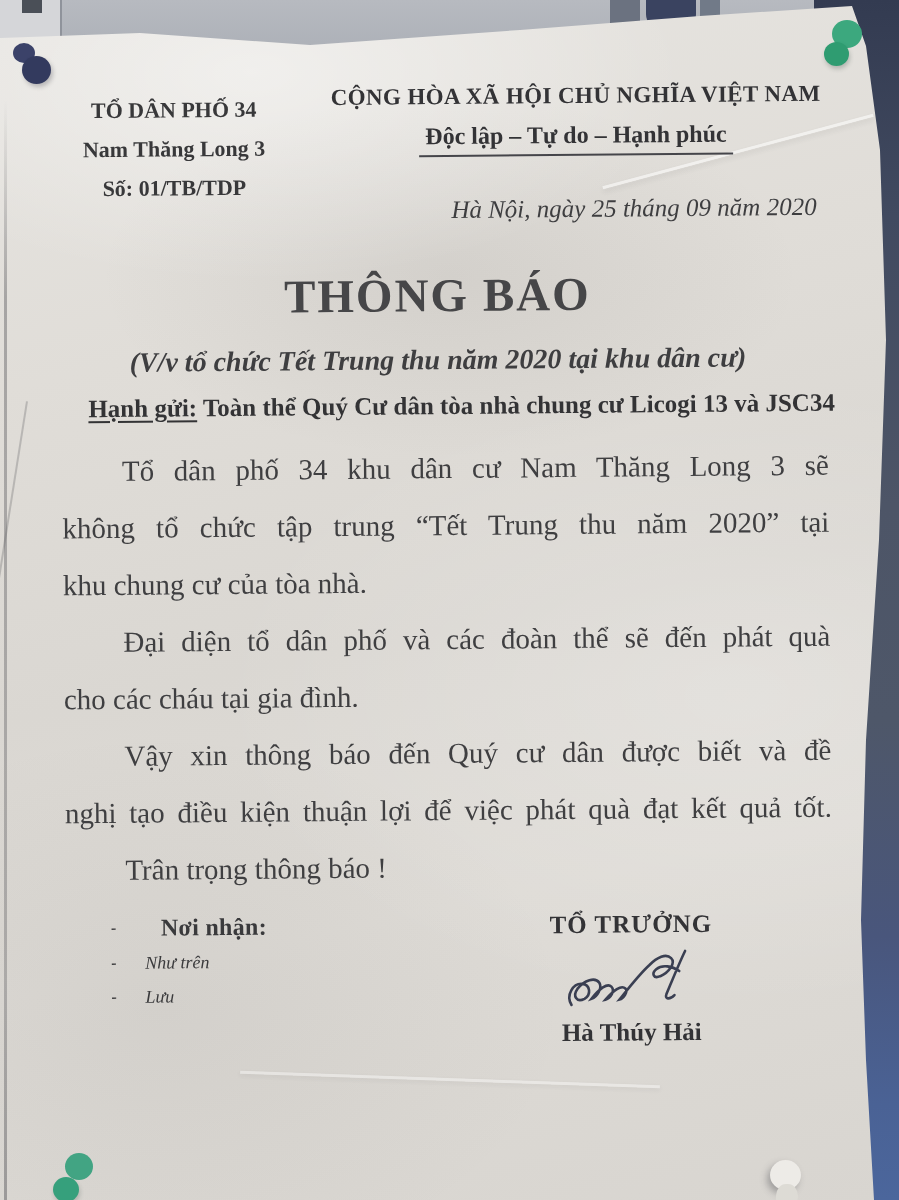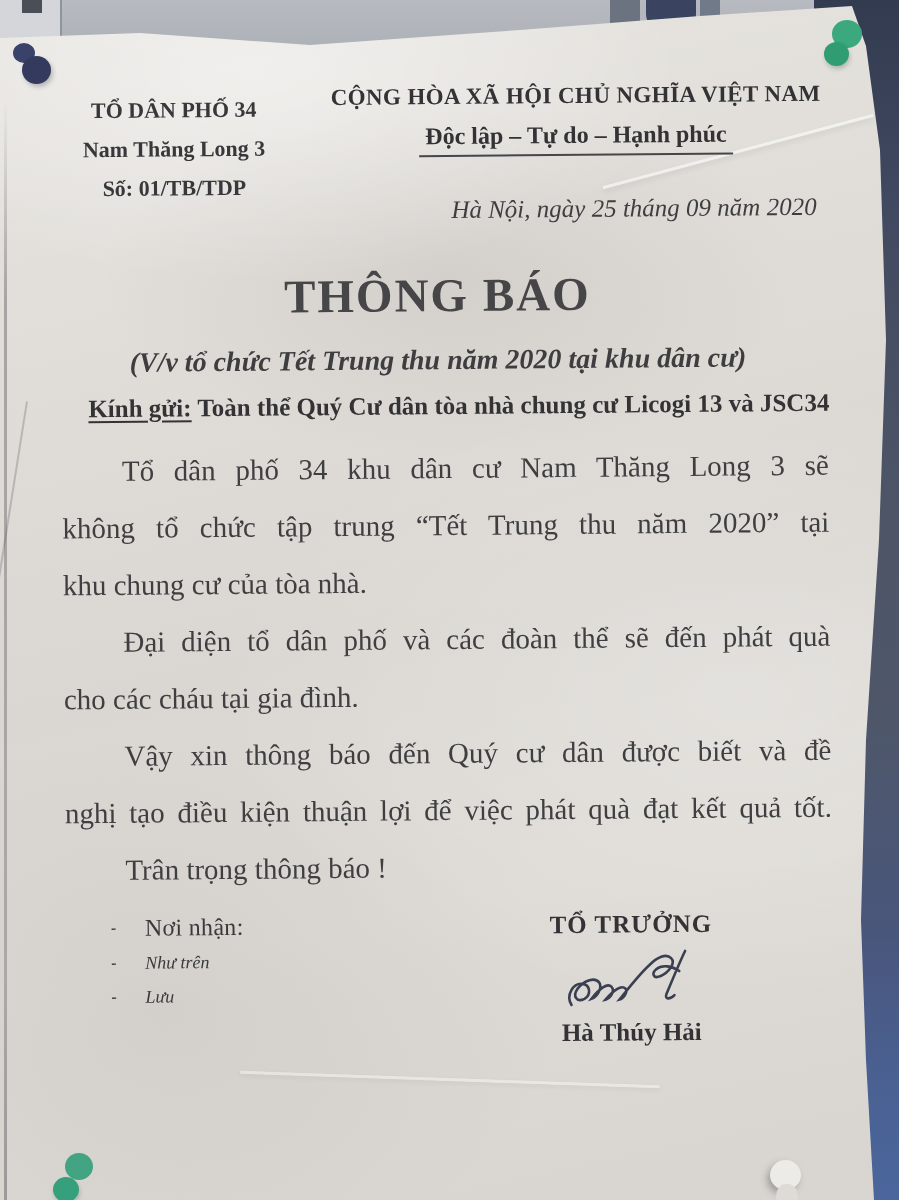--- a/index.html
+++ b/index.html
@@ -53,21 +53,21 @@
   .salutation{left:90px;top:392px;width:760px;font-weight:bold;font-size:25px;color:#333335;}
   .salutation .ul{text-decoration:underline;text-underline-offset:4px;}
   .body-block{left:63px;top:440px;width:767px;font-size:29px;color:#3f3f41;}
   .bline{display:block;width:100%;line-height:57px;white-space:normal;}
   .j{text-align:justify;text-align-last:justify;}
   .l{text-align:left;}
   .ind{text-indent:60px;}
   .recipients{left:108px;top:908px;width:300px;color:#3a3a3c;}
   .rec-row{display:flex;line-height:34px;}
   .rec-dash{width:34px;font-weight:bold;}
-  .rec-label{font-weight:normal;font-size:24px;letter-spacing:.3px;}
+  .rec-label{font-weight:bold;font-size:24px;letter-spacing:.3px;margin-left:16px;}
   .rec-item{font-style:italic;font-size:18px;}
   .rec-row.small{line-height:32px;margin-top:2px;}
   .signer{left:517px;top:912px;width:222px;text-align:center;color:#333336;}
   .signer .role{font-weight:bold;font-size:25px;letter-spacing:1px;}
   .signer .sig{margin:6px auto 0 auto;width:140px;height:72px;}
   .signer .name{font-weight:bold;font-size:25px;margin-top:2px;}
 
   
   .pin{position:absolute;}
   .pin .c{position:absolute;border-radius:50%;}
@@ -111,21 +111,21 @@
         <div class="l1">CỘNG HÒA XÃ HỘI CHỦ NGHĨA VIỆT NAM</div>
         <div><span class="l2">Độc lập – Tự do – Hạnh phúc</span></div>
       </div>
 
       <div class="abs dateline">Hà Nội, ngày 25 tháng 09 năm 2020</div>
 
       <div class="abs title">THÔNG BÁO</div>
 
       <div class="abs subject">(V/v tổ chức Tết Trung thu năm 2020 tại khu dân cư)</div>
 
-      <div class="abs salutation"><span class="ul">Kính gửi:</span><span> Toàn thể Quý Cư dân tòa nhà chung cư Licogi 13 và JSC34</span></div>
+      <div class="abs salutation"><span class="ul">Hạnh gửi:</span><span> Toàn thể Quý Cư dân tòa nhà chung cư Licogi 13 và JSC34</span></div>
 
       <div class="abs body-block">
         <span class="bline j ind">Tổ dân phố 34 khu dân cư Nam Thăng Long 3 sẽ</span>
         <span class="bline j">không tổ chức tập trung “Tết Trung thu năm 2020” tại</span>
         <span class="bline l">khu chung cư của tòa nhà.</span>
         <span class="bline j ind">Đại diện tổ dân phố và các đoàn thể sẽ đến phát quà</span>
         <span class="bline l">cho các cháu tại gia đình.</span>
         <span class="bline j ind">Vậy xin thông báo đến Quý cư dân được biết và đề</span>
         <span class="bline j">nghị tạo điều kiện thuận lợi để việc phát quà đạt kết quả tốt.</span>
         <span class="bline l ind">Trân trọng thông báo !</span>

